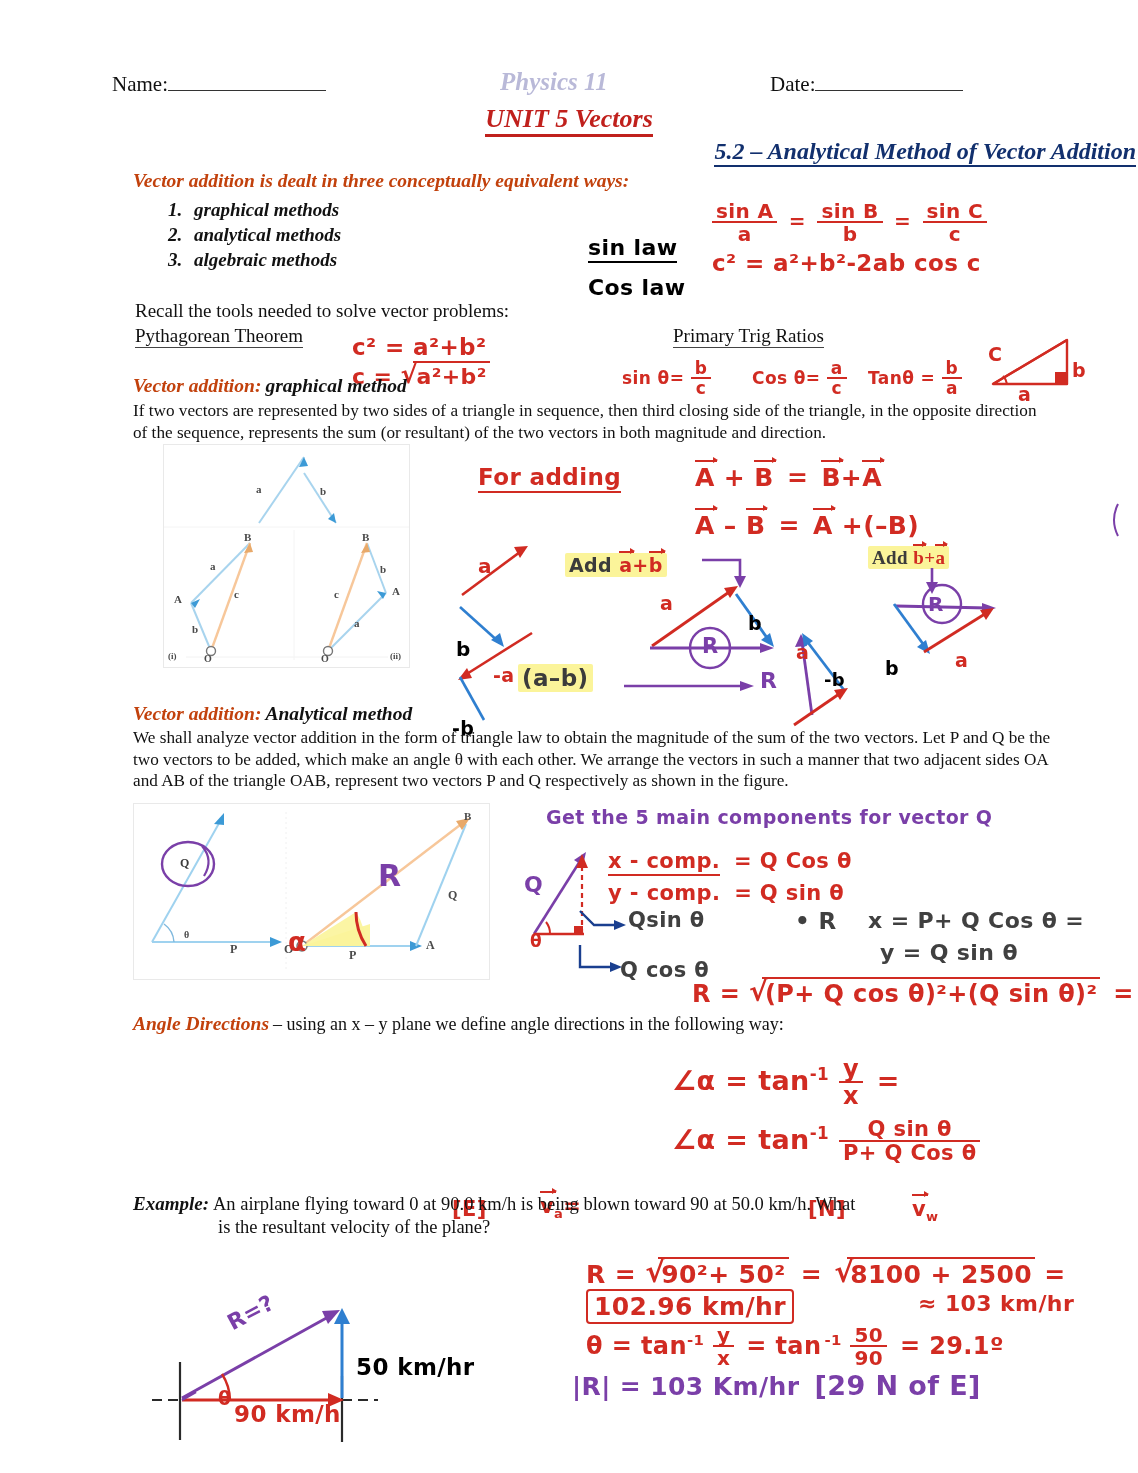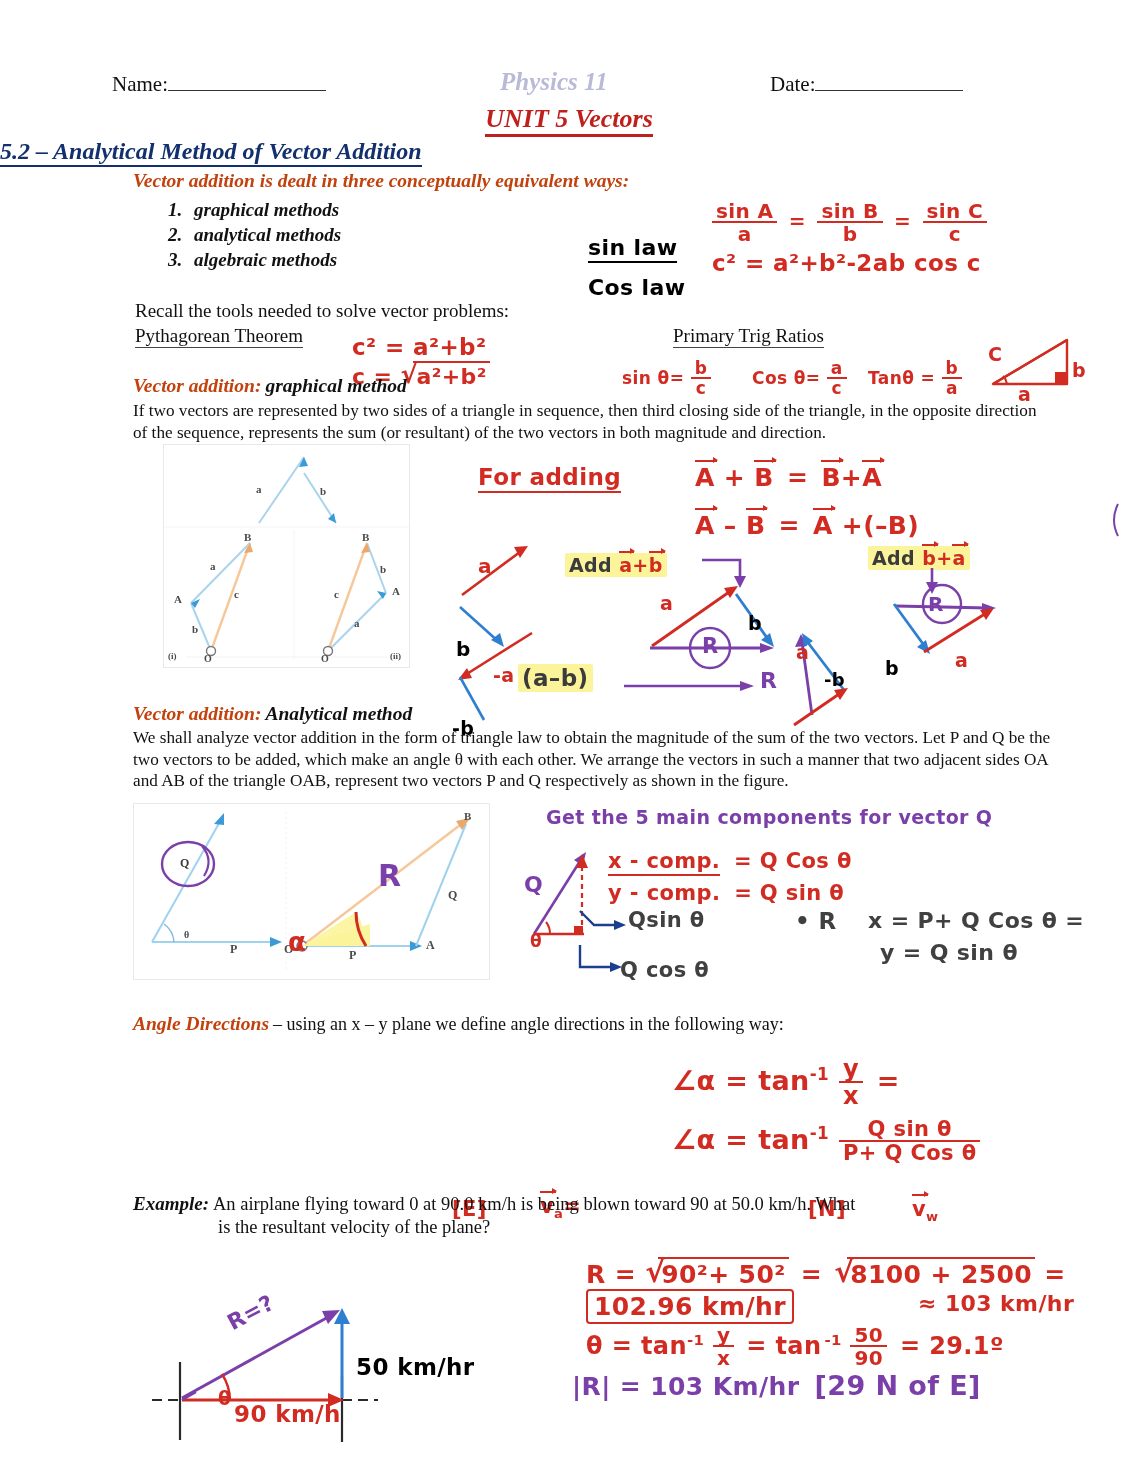--- a/index.html
+++ b/index.html
@@ -55,21 +55,21 @@
     <span>Name:</span><span class="rule" style="width:158px;"></span>
   </div>
   <div class="abs phys" style="left:500px;top:68px;">Physics 11</div>
   <div class="abs hdr-date" style="left:770px;top:72px;">
     <span>Date:</span><span class="rule" style="width:148px;"></span>
   </div>
 
   <div class="abs" style="left:0;top:104px;width:1138px;text-align:center;">
     <span class="unit">UNIT 5 Vectors</span>
   </div>
-  <div class="abs" style="left:0;top:138px;width:1136px;text-align:left;">
+  <div class="abs" style="left:0;top:138px;width:1136px;text-align:right;">
     <span class="sect52">5.2 – Analytical Method of Vector Addition</span>
   </div>
 
   <div class="abs redhead" style="left:133px;top:170px;">Vector addition is dealt in three conceptually equivalent ways:</div>
   <div class="abs olist" style="left:168px;top:197px;">
     <div><span class="num">1.</span><span>graphical methods</span></div>
     <div><span class="num">2.</span><span>analytical methods</span></div>
     <div><span class="num">3.</span><span>algebraic methods</span></div>
   </div>
 
@@ -236,21 +236,21 @@
     <line x1="30" y1="95" x2="20" y2="22" stroke="#7a3fa8" stroke-width="2.8"></line>
     <polygon points="19,14 13,27 25,26" fill="#7a3fa8"></polygon>
     <line x1="62" y1="70" x2="24" y2="20" stroke="#2f7fd0" stroke-width="2.8"></line>
     <polygon points="20,13 22,27 31,21" fill="#2f7fd0"></polygon>
     <line x1="12" y1="105" x2="60" y2="72" stroke="#d12b22" stroke-width="2.8"></line>
     <polygon points="66,68 52,70 58,80" fill="#d12b22"></polygon>
   </svg>
   <div class="abs hw red" style="left:796px;top:632px;font-size:19px;">a</div>
   <div class="abs hw blue" style="left:824px;top:637px;font-size:18px;">-b</div>
 
-  <div class="abs hw" style="left:868px;top:536px;font-size:19px;color:#3b3b3b;">
+  <div class="abs hw" style="left:868px;top:536px;font-size:19px;color:#3b3b3b;font-family:Liberation Serif, serif;">
     <span class="hl"><span>Add</span>
       <span class="vec red">b</span><span class="red">+</span><span class="vec red">a</span></span>
   </div>
   <svg class="abs" style="left:880px;top:560px;" width="150" height="110">
     <path d="M52 8 L52 28" fill="none" stroke="#7a3fa8" stroke-width="2.6"></path>
     <polygon points="52,34 46,22 58,22" fill="#7a3fa8"></polygon>
     <line x1="16" y1="46" x2="108" y2="48" stroke="#7a3fa8" stroke-width="2.8"></line>
     <polygon points="116,48 102,43 102,53" fill="#7a3fa8"></polygon>
     <circle cx="62" cy="44" r="19" fill="none" stroke="#7a3fa8" stroke-width="2.4"></circle>
     <line x1="14" y1="44" x2="46" y2="88" stroke="#2f7fd0" stroke-width="2.8"></line>
@@ -339,20 +339,25 @@
     <path d="M4 40 L4 62 L40 62" fill="none" stroke="#1a3f8f" stroke-width="2.4"></path>
     <polygon points="46,62 34,57 34,67" fill="#1a3f8f"></polygon>
   </svg>
   <div class="abs hw dblue" style="left:628px;top:908px;font-size:21px;">Qsin θ</div>
   <div class="abs hw dblue" style="left:620px;top:958px;font-size:21px;">Q cos θ</div>
 
   <div class="abs hw dblue" style="left:795px;top:908px;font-size:23px;">• R</div>
   <div class="abs hw dblue" style="left:868px;top:908px;font-size:22px;">x = P+ Q Cos θ =</div>
   <div class="abs hw dblue" style="left:880px;top:940px;font-size:22px;">y = Q sin θ</div>
 
+  <div class="abs hw red" style="left:692px;top:968px;font-size:24px;">
+    <span>R =</span>
+    <span class="sq"><span>(P+ Q cos θ)²+(Q sin θ)²</span></span>
+    <span style="padding-left:4px;">=</span>
+  </div>
 
   <div class="abs" style="left:133px;top:1013px;">
     <span class="redhead">Angle Directions</span>
     <span class="plain" style="font-size:18px;">– using an x – y plane we define angle directions in the following way:</span>
   </div>
 
   <div class="abs hw red" style="left:672px;top:1048px;font-size:27px;">
     <span>∠α = tan</span><sup class="s">-1</sup>
     <span class="frac" style="font-size:24px;"><span class="n">y</span><span class="d">x</span></span>
     <span style="padding-left:4px;">=</span>

